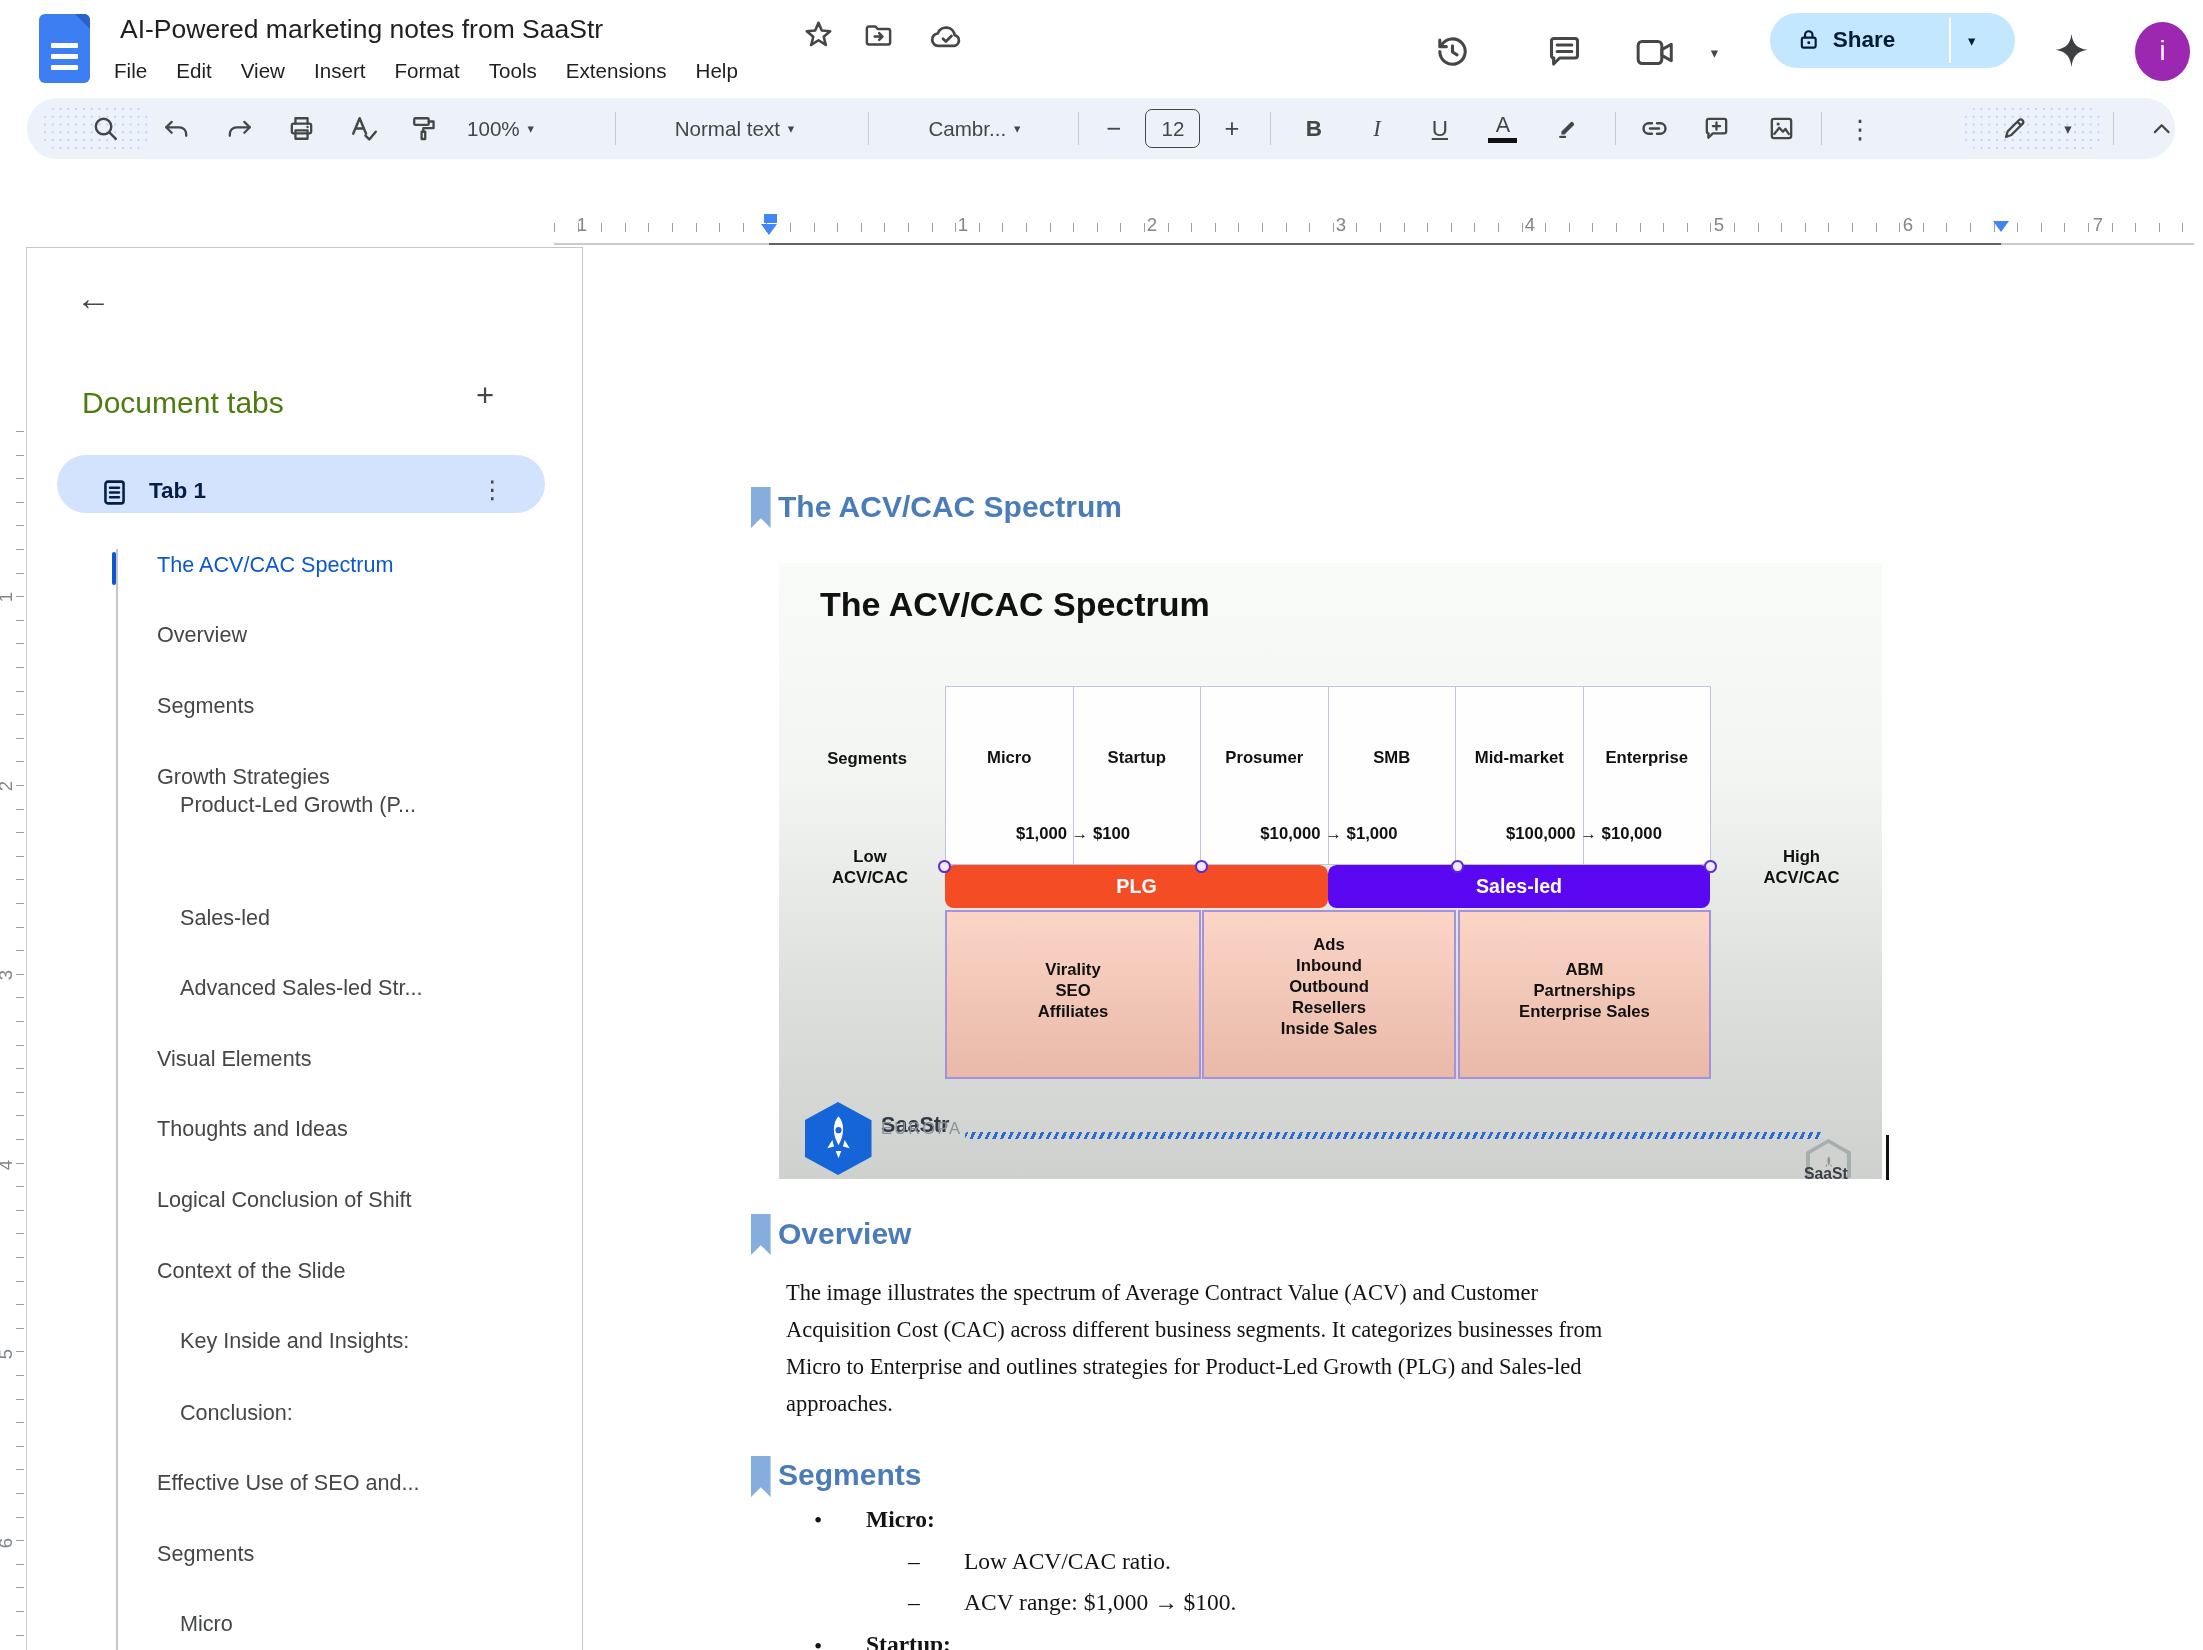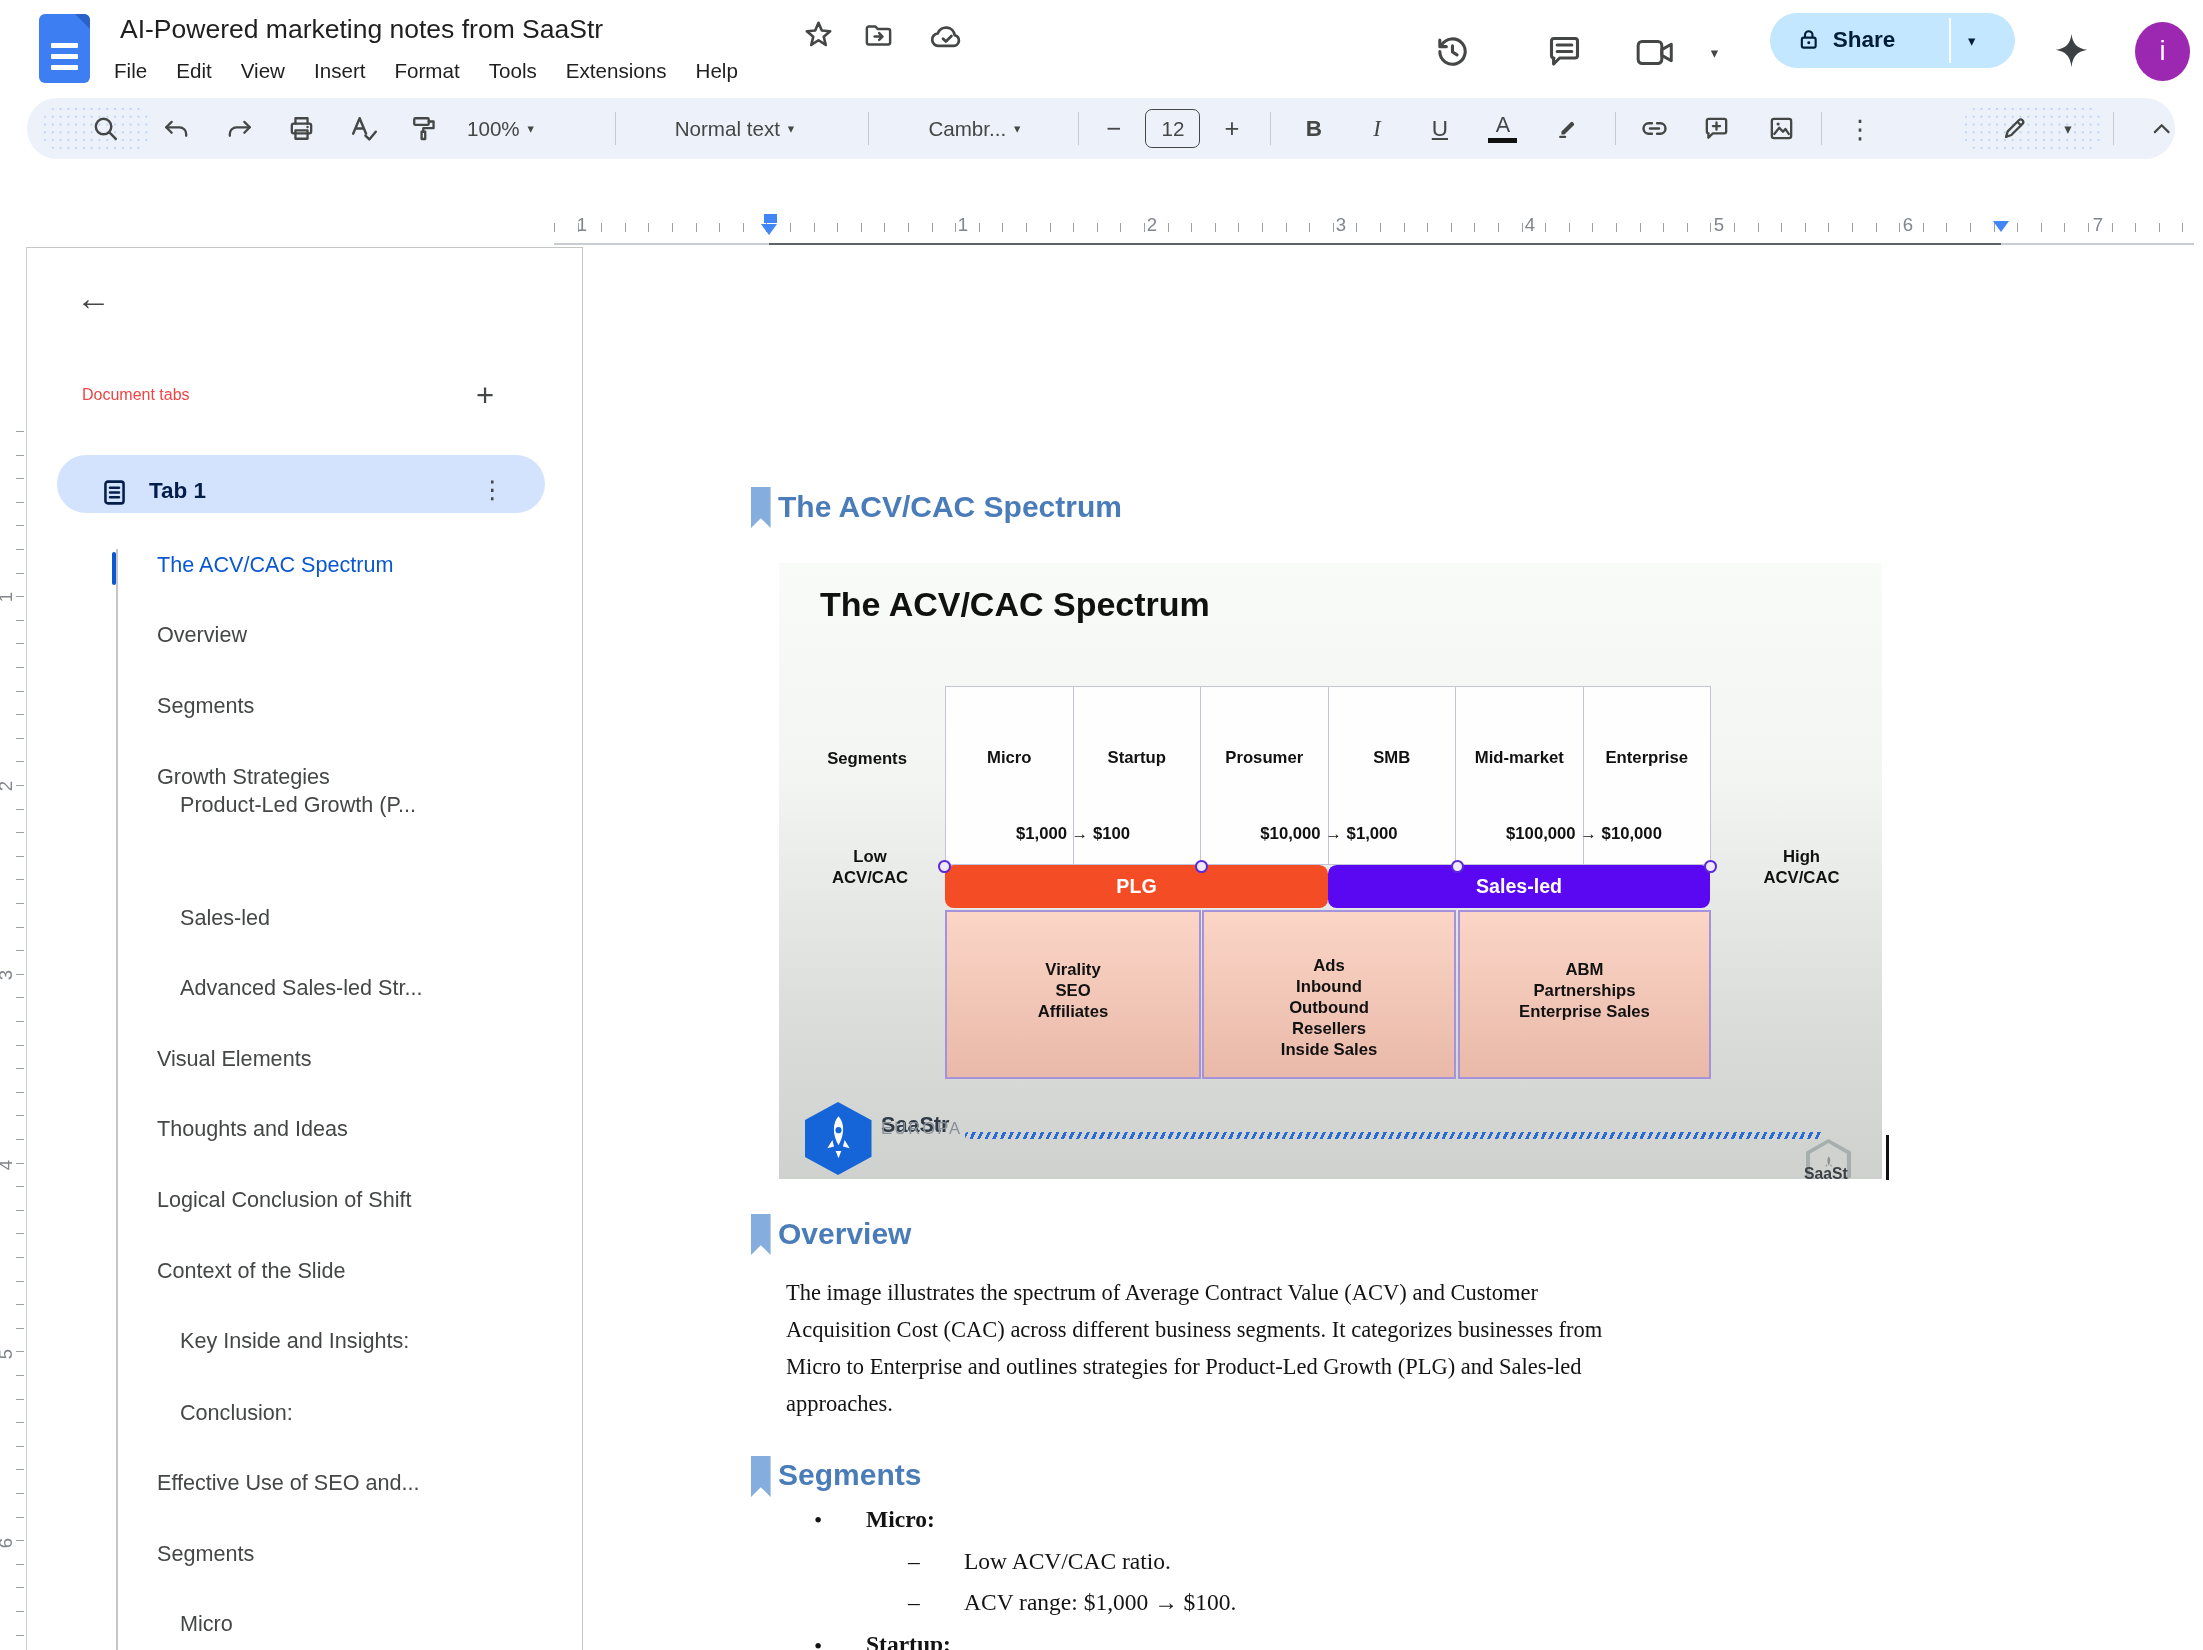--- a/index.html
+++ b/index.html
@@ -278,21 +278,21 @@
   <span class="vnum" style="top:586px;">1</span>
   <span class="vnum" style="top:775px;">2</span>
   <span class="vnum" style="top:964px;">3</span>
   <span class="vnum" style="top:1154px;">4</span>
   <span class="vnum" style="top:1343px;">5</span>
   <span class="vnum" style="top:1532px;">6</span>
 
   <div class="abs sidebar-top"></div>
   <div class="abs sidebar-right"></div>
   <div class="abs" style="left:76px;top:278px;font-size:35px;color:#444746;">←</div>
-  <div class="abs" style="left:82px;top:386px;font-size:16px;color:#ef4444;">Document tabs</div>
+  <div class="abs" style="left:82px;top:386px;font-size:30px;color:#4d7c0f;">Document tabs</div>
   <div class="abs" style="left:476px;top:378px;font-size:31px;color:#444746;font-weight:300;">+</div>
 
   <div class="abs tabpill">
     <svg style="position:absolute;left:43px;top:21.6px;" width="29" height="31" viewBox="0 0 24 24">
       <rect x="4.5" y="3" width="15" height="18" rx="2" stroke="#041e49" fill="none" stroke-width="2.1"></rect>
       <path d="M8.3 8 h7.4 M8.3 12 h7.4 M8.3 16 h7.4" stroke="#041e49" stroke-width="2.1" stroke-linecap="round"></path>
     </svg>
     <span style="position:absolute;left:92px;top:22.5px;font-size:22.5px;font-weight:600;color:#041e49;">Tab 1</span>
     <span style="position:absolute;left:423px;top:19.6px;font-size:24.5px;color:#444746;">⋮</span>
   </div>
@@ -359,21 +359,21 @@
     <div class="bar" style="left:166px;width:383px;background:#f44d26;">PLG</div>
     <div class="bar" style="left:549px;width:382px;background:#5a07f2;">Sales-led</div>
     <div class="dot" style="left:159px;"></div>
     <div class="dot" style="left:416px;"></div>
     <div class="dot" style="left:672px;"></div>
     <div class="dot" style="left:925px;"></div>
 
     <div class="sbox" style="left:166px;width:256px;padding-top:47px;">Virality
 SEO
 Affiliates</div>
-    <div class="sbox" style="left:423px;width:254px;padding-top:43px;">Ads
+    <div class="sbox" style="left:423px;width:254px;padding-top:22px;">Ads
 Inbound
 Outbound
 Resellers
 Inside Sales</div>
     <div class="sbox" style="left:679px;width:253px;padding-top:47px;">ABM
 Partnerships
 Enterprise Sales</div>
 
     <div class="abs hex" style="left:25.5px;top:539px;width:67px;height:73px;background:#1565d8;">
       <svg width="67" height="73" viewBox="0 0 24 26">

